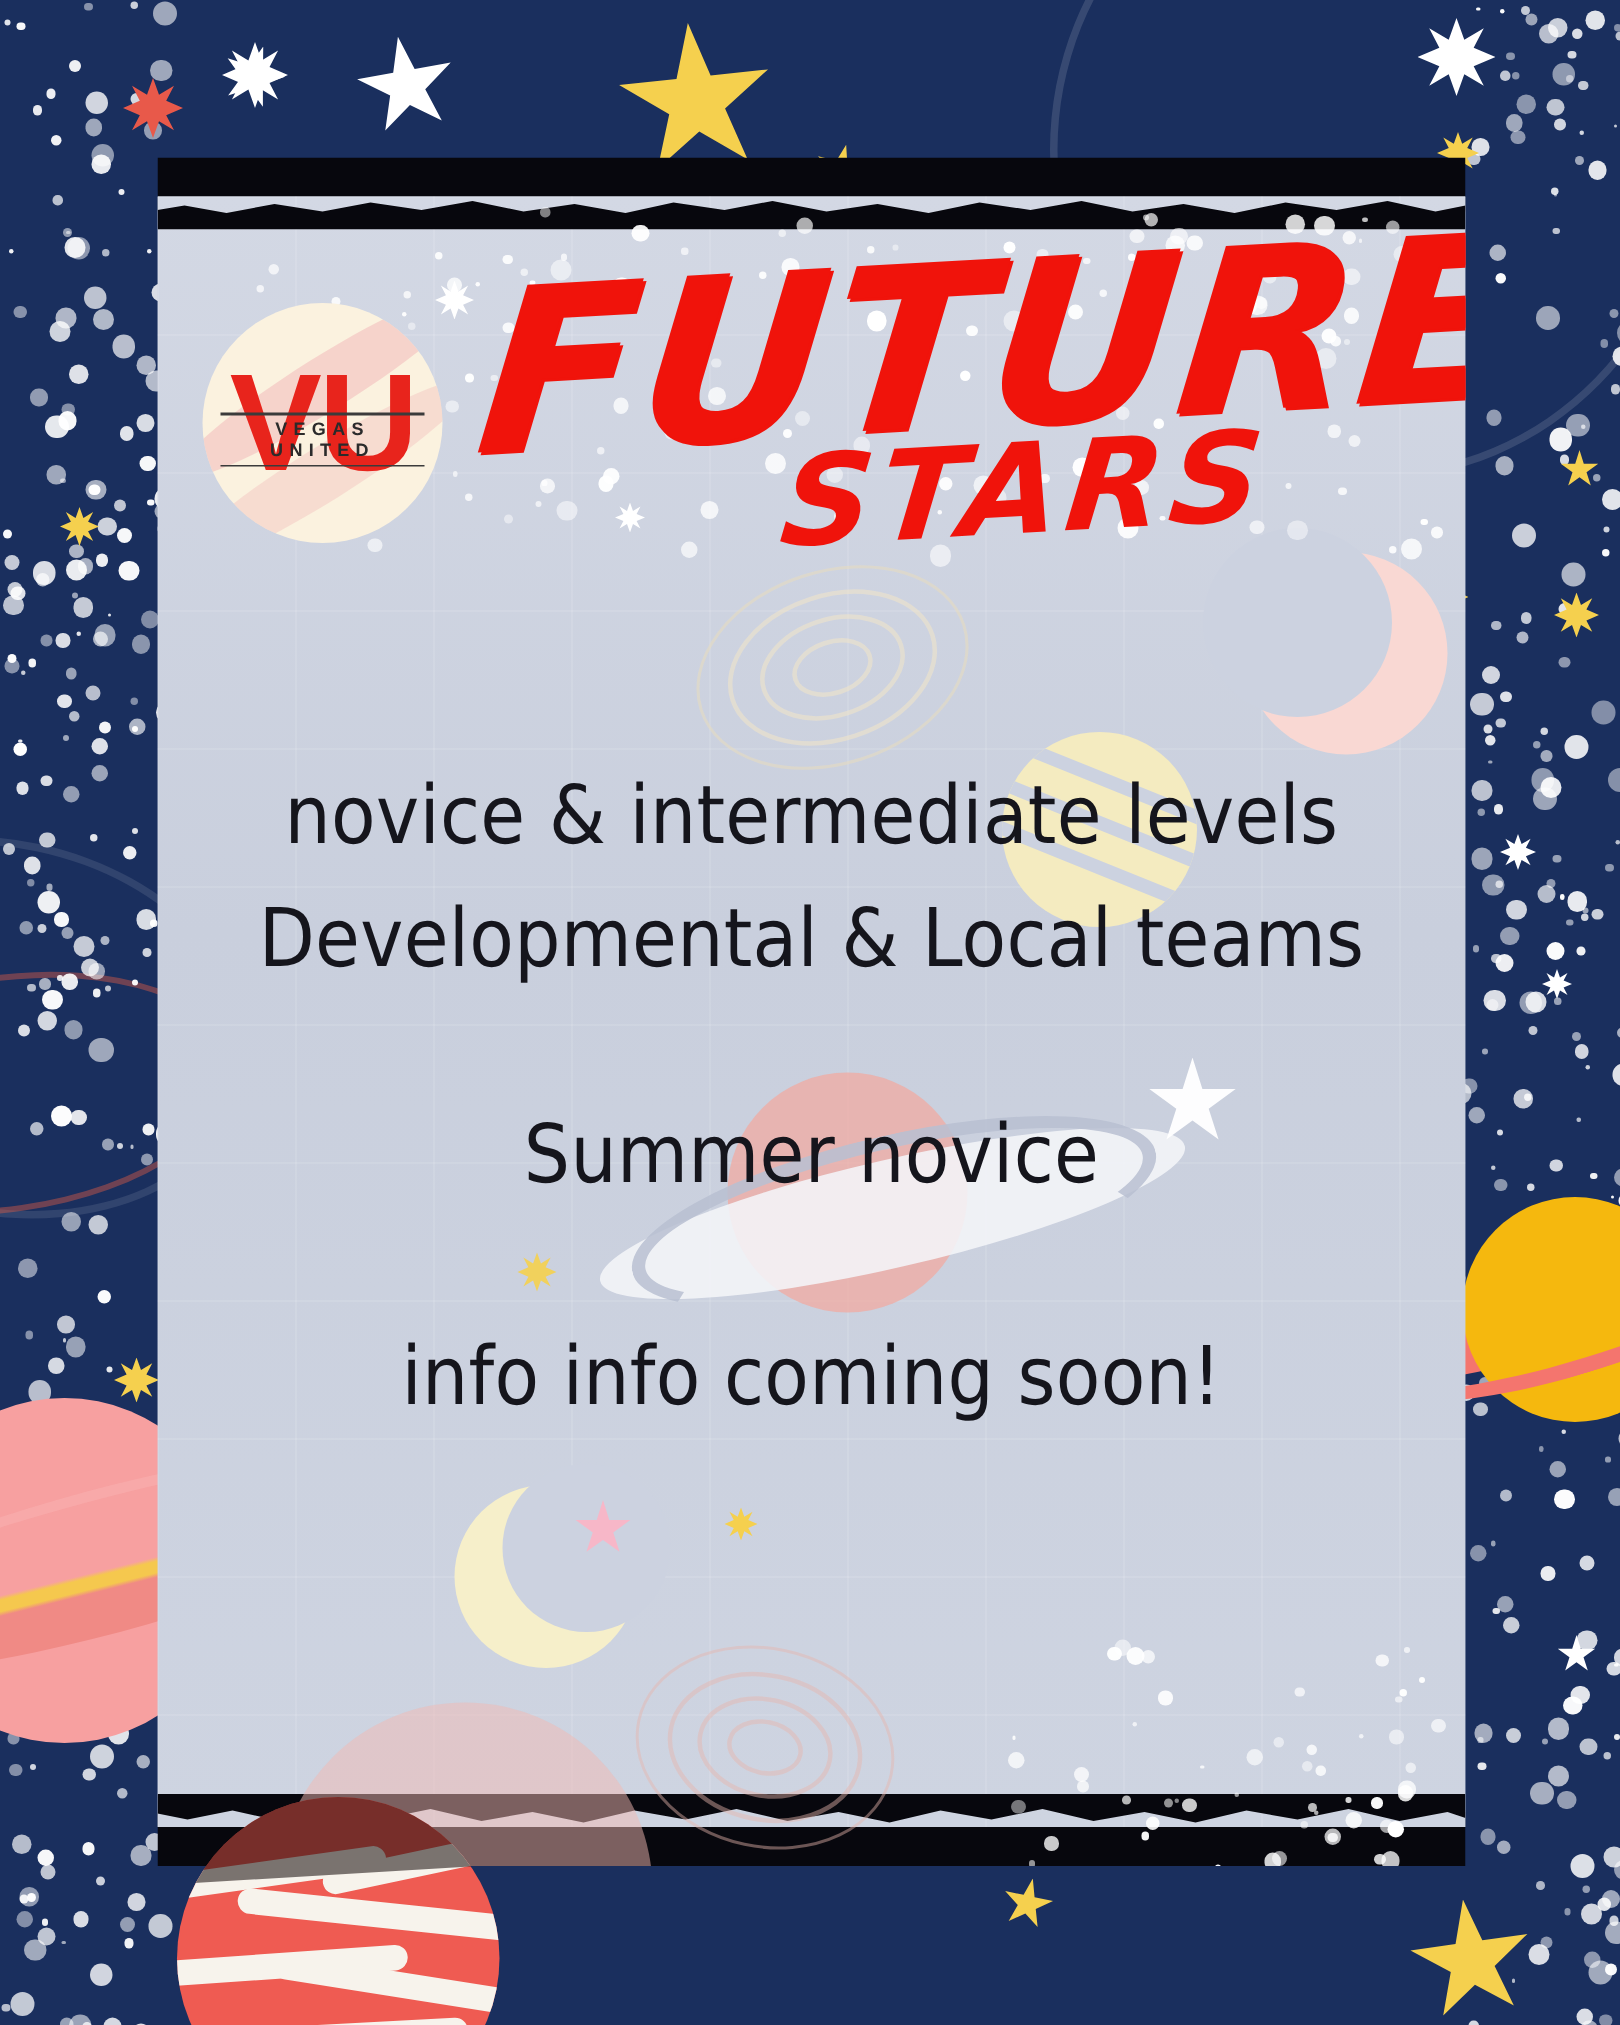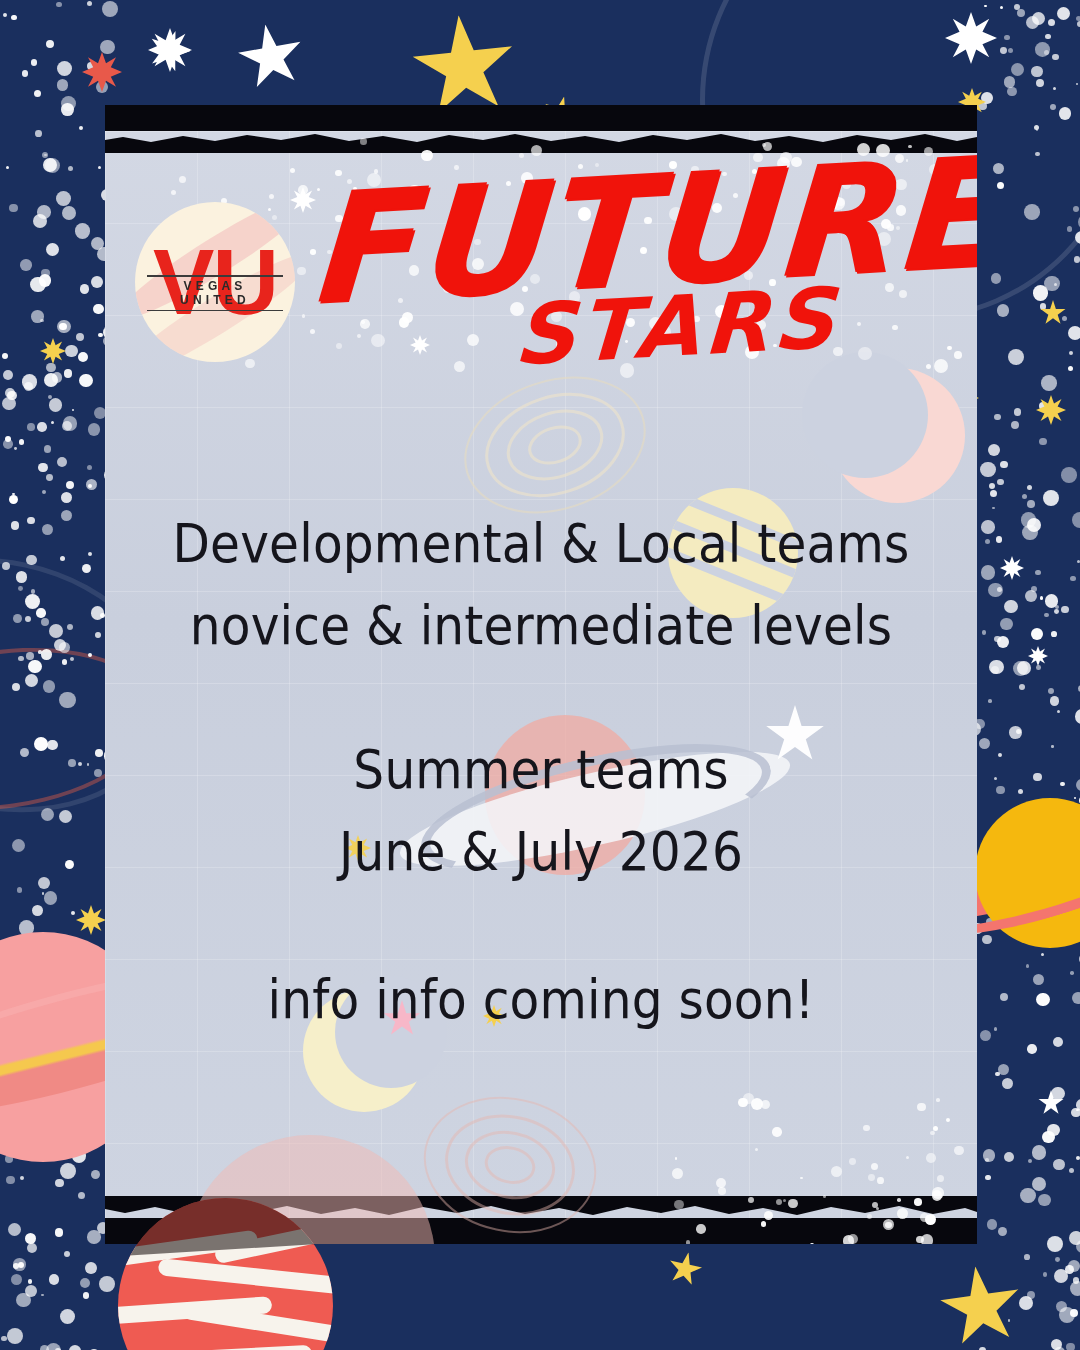--- a/index.html
+++ b/index.html
@@ -858,26 +858,25 @@
           <div class="ln"></div>
         </div>
       </div>
 
       <div class="title">
         <div class="l1">FUTURE</div>
         <div class="l2">STARS</div>
       </div>
 
       <div class="body-text">
+        <div class="bline">novice &amp; intermediate levels</div>
         <div class="bline">Developmental &amp; Local teams</div>
-        <div class="bline">novice &amp; intermediate levels</div>
 
         <div class="block2">
-          <div class="bline">Summer teams</div>
-          <div class="bline">June &amp; July 2026</div>
+          <div class="bline">Summer novice</div>
         </div>
 
         <div class="block3">
           <div class="bline">info info coming soon!</div>
         </div>
       </div>
 
     </div>
   </div>
 

